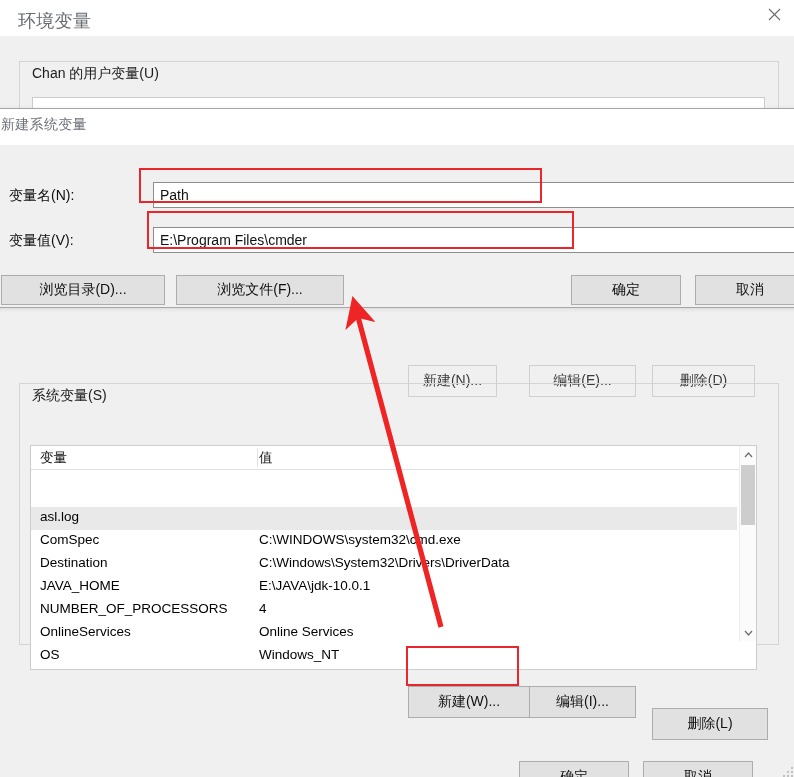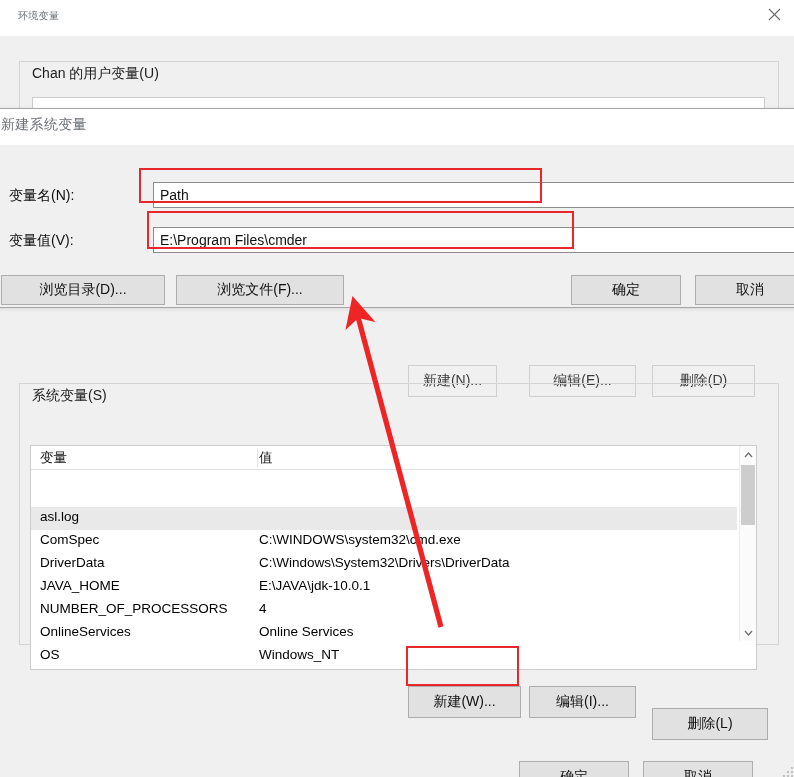--- a/index.html
+++ b/index.html
@@ -30,21 +30,21 @@
   }
   #outer-titlebar {
     position: absolute;
     left: 1px; top: 1px;
     width: 800px; height: 38px;
     background: #ffffff;
   }
   #outer-title {
     position: absolute;
     left: 20px; top: 11px;
-    font-size: 10px;
+    font-size: 18px;
     color: #666b70;
     letter-spacing: 0.3px;
   }
   #outer-close {
     position: absolute;
     right: 1px; top: 1px;
     width: 46px; height: 30px;
     display: flex; align-items: center; justify-content: center;
     color: #5a5a5a;
     font-size: 16px;
@@ -207,21 +207,21 @@
     cursor: default;
   }
   .wbtn.ghost { background: #f0f0f0; border-color: #cfcfcf; color: #3a3a3a; }
 
   
   #u-new  { left: 410px; top: 329px; width: 89px; }
   #u-edit { left: 531px; top: 329px; width: 107px; text-align: right; }
   #u-del  { left: 654px; top: 329px; width: 103px; }
 
   
-  #s-new  { left: 410px; top: 650px; width: 113px; }
+  #s-new  { left: 410px; top: 650px; width: 122px; }
   #s-edit { left: 531px; top: 650px; width: 107px; }
   #s-del  { left: 654px; top: 672px; width: 116px; }
 
   
   #b-ok     { left: 521px; top: 725px; width: 110px; height: 31px; }
   #b-cancel { left: 645px; top: 725px; width: 110px; height: 31px; }
 
   #grip {
     position: absolute;
     right: 4px; bottom: 3px;
@@ -355,21 +355,21 @@
       </div>
       <div id="sys-rows">
           <div class="srow selected">
             <div class="cvar">asl.log</div>
           </div>
           <div class="srow">
             <div class="cvar">ComSpec</div>
             <div class="cval">C:\WINDOWS\system32\cmd.exe</div>
           </div>
           <div class="srow">
-            <div class="cvar">DriverData</div>
+            <div class="cvar">Destination</div>
             <div class="cval">C:\Windows\System32\Drivers\DriverData</div>
           </div>
           <div class="srow">
             <div class="cvar">JAVA_HOME</div>
             <div class="cval">E:\JAVA\jdk-10.0.1</div>
           </div>
           <div class="srow">
             <div class="cvar">NUMBER_OF_PROCESSORS</div>
             <div class="cval">4</div>
           </div>

